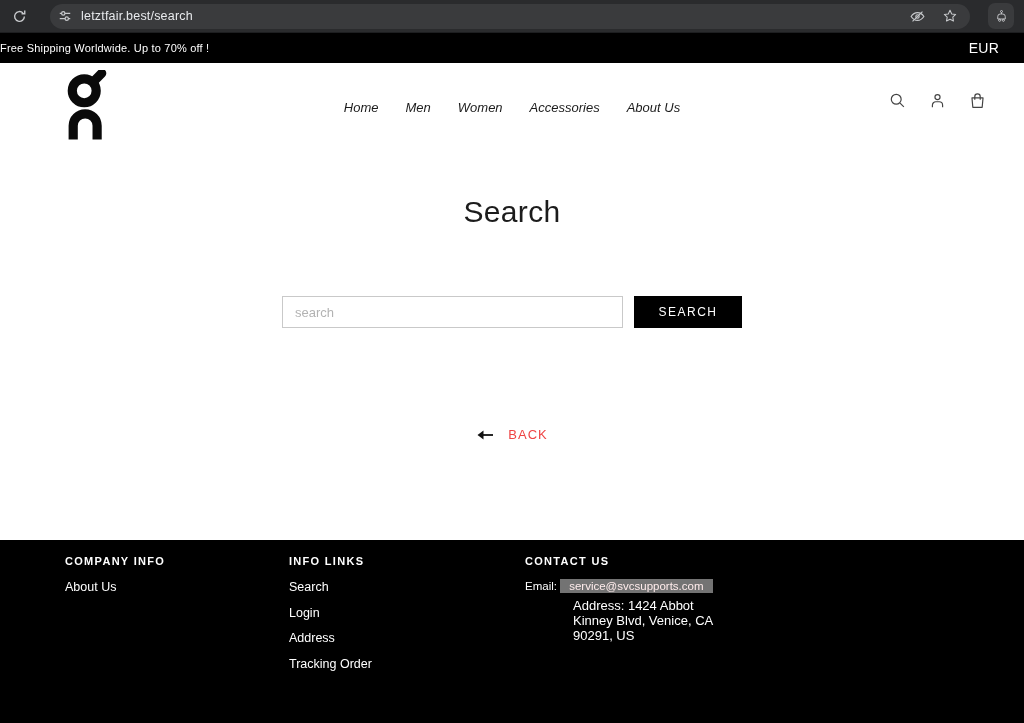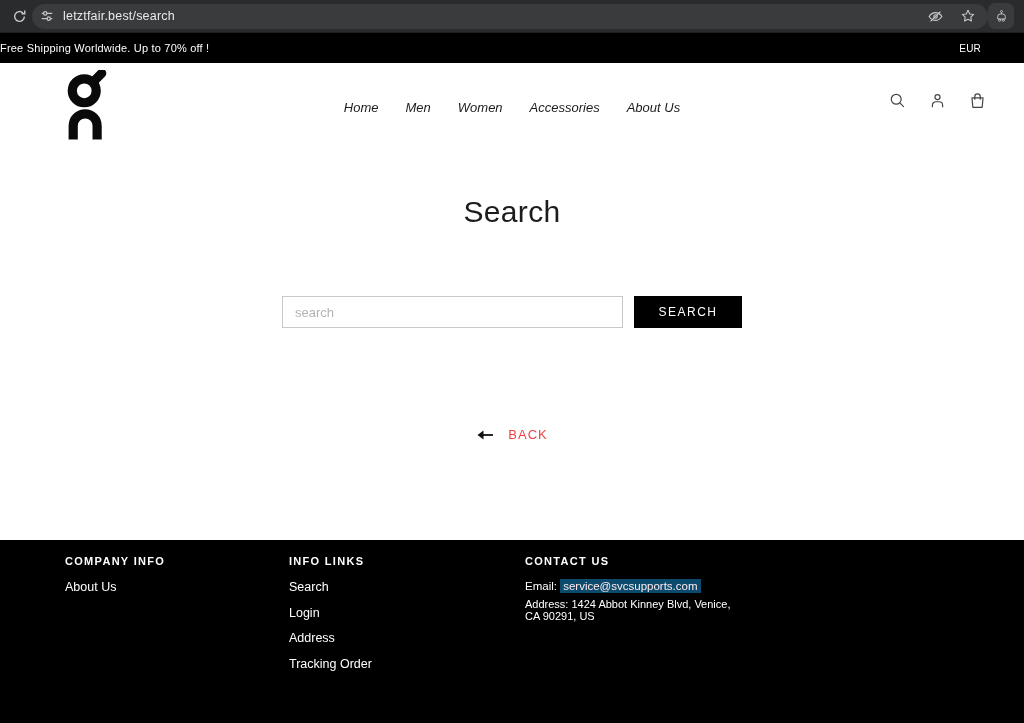--- a/index.html
+++ b/index.html
@@ -10,21 +10,21 @@
     overflow: hidden;
   }
 
   
   .browser-bar {
     height: 33px;
     background: #2a2b2d;
     display: flex;
     align-items: center;
     padding: 0 10px 0 6px;
-    gap: 0;
+    gap: 18px;
     border-bottom: 1px solid #1d1e20;
   }
   .chrome-btn {
     width: 26px; height: 26px;
     display: flex; align-items: center; justify-content: center;
     border-radius: 50%;
     flex: 0 0 auto;
     cursor: pointer;
   }
   .url-pill {
@@ -67,24 +67,24 @@
     color: #fff;
     display: flex;
     align-items: center;
     justify-content: flex-start;
     position: relative;
     font-size: 11px;
     letter-spacing: 0.2px;
   }
   .currency {
     position: absolute;
-    right: 43px;
+    right: 25px;
     top: 50%;
     transform: translateY(-50%);
-    font-size: 10px;
+    font-size: 14px;
     cursor: pointer;
   }
 
   
   .site-header {
     height: 85px;
     background: #fff;
     position: relative;
   }
   .logo {
@@ -194,27 +194,28 @@
     margin-bottom: 11.5px;
     cursor: pointer;
     width: fit-content;
   }
   .contact-line {
     font-size: 11.5px;
     margin-bottom: 6px;
     color: #fff;
   }
   .email-highlight {
-    background: #0c4a6e;
+    background: #737373;
     color: #ffecec;
-    padding: 1px 3px;
+    padding: 1px 9px;
   }
   .address-line {
-    font-size: 11px;
-    color: #fff;
+    font-size: 13px;
+    color: #fff;
+    margin-left: 48px;
   }
   .footer-divider {
     position: absolute;
     left: 65px;
     right: 20px;
     bottom: 15px;
     border: none;
     border-top: 1px solid #b5b5b5;
   }
 

